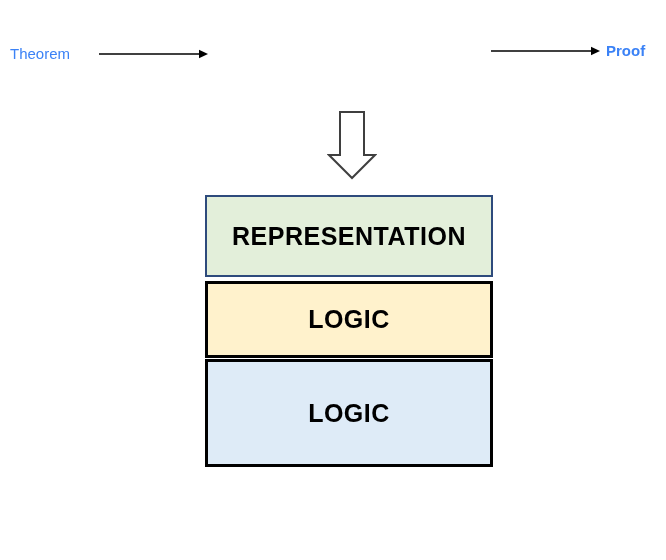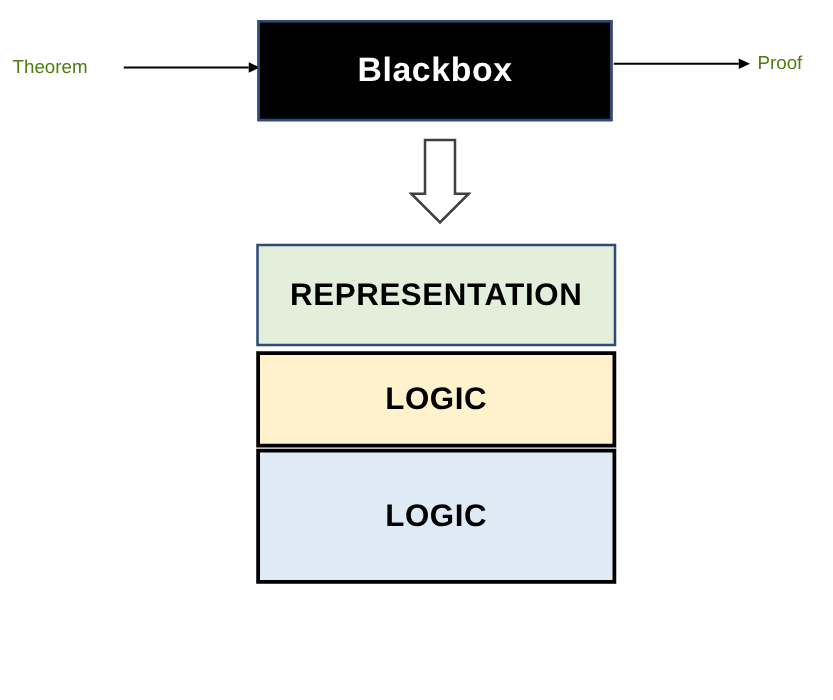--- a/index.html
+++ b/index.html
@@ -10,25 +10,25 @@
   .canvas {
     position: relative;
     width: 666px;
     height: 560px;
     background: #ffffff;
     overflow: hidden;
   }
   .side-label {
     position: absolute;
     font-size: 15px;
-    color: #4d7c0f;
+    color: #3b82f6;
     white-space: nowrap;
   }
   #theorem-label { left: 10px; top: 45px; }
-  #proof-label   { left: 606px; top: 42px; }
+  #proof-label   { left: 606px; top: 42px; font-weight: bold; }
 
   .arrow-svg { position: absolute; display: block; }
   #input-arrow  { left: 96px;  top: 48px; }
   #output-arrow { left: 490px; top: 45px; }
   #down-arrow   { left: 327px; top: 110px; }
 
   .blackbox {
     position: absolute;
     left: 206px; top: 16px;
     width: 284px; height: 81px;
@@ -71,23 +71,20 @@
 
 <div class="canvas">
 
   <div id="theorem-label" class="side-label">Theorem</div>
 
   <svg id="input-arrow" class="arrow-svg" width="114" height="12" viewBox="0 0 114 12">
     <line x1="3" y1="6" x2="103" y2="6" stroke="#000000" stroke-width="1.6"></line>
     <polygon points="103,1.8 112,6 103,10.2" fill="#000000"></polygon>
   </svg>
 
-  <div class="blackbox" style="background-color: rgb(0, 0, 0); border-color: rgb(46, 75, 124);">
-    <span class="blackbox-label" style="color: rgb(255, 255, 255);">Blackbox</span>
-  </div>
 
   <svg id="output-arrow" class="arrow-svg" width="112" height="12" viewBox="0 0 112 12">
     <line x1="1" y1="6" x2="101" y2="6" stroke="#000000" stroke-width="1.6"></line>
     <polygon points="101,1.8 110,6 101,10.2" fill="#000000"></polygon>
   </svg>
 
   <div id="proof-label" class="side-label">Proof</div>
 
   <svg id="down-arrow" class="arrow-svg" width="50" height="70" viewBox="0 0 50 70">
     <polygon points="13,2 37,2 37,45 48,45 25,68 2,45 13,45" fill="#ffffff" stroke="#3f3f3f" stroke-width="2" stroke-linejoin="miter"></polygon>

